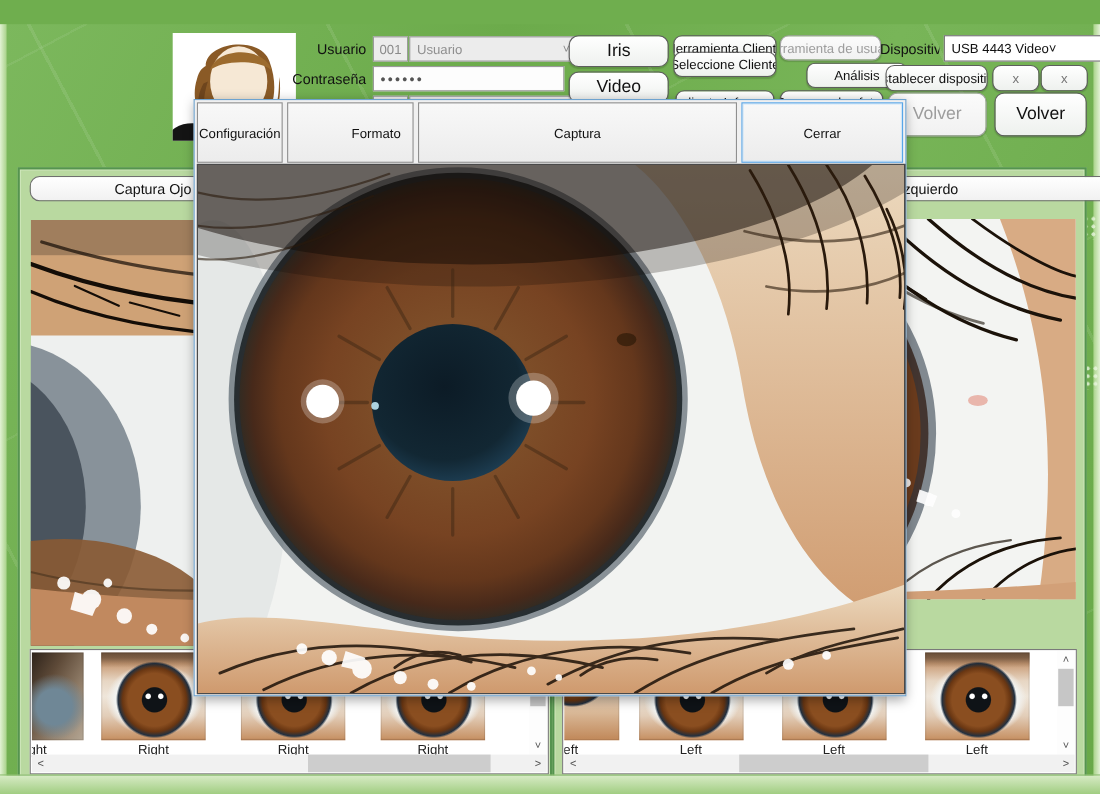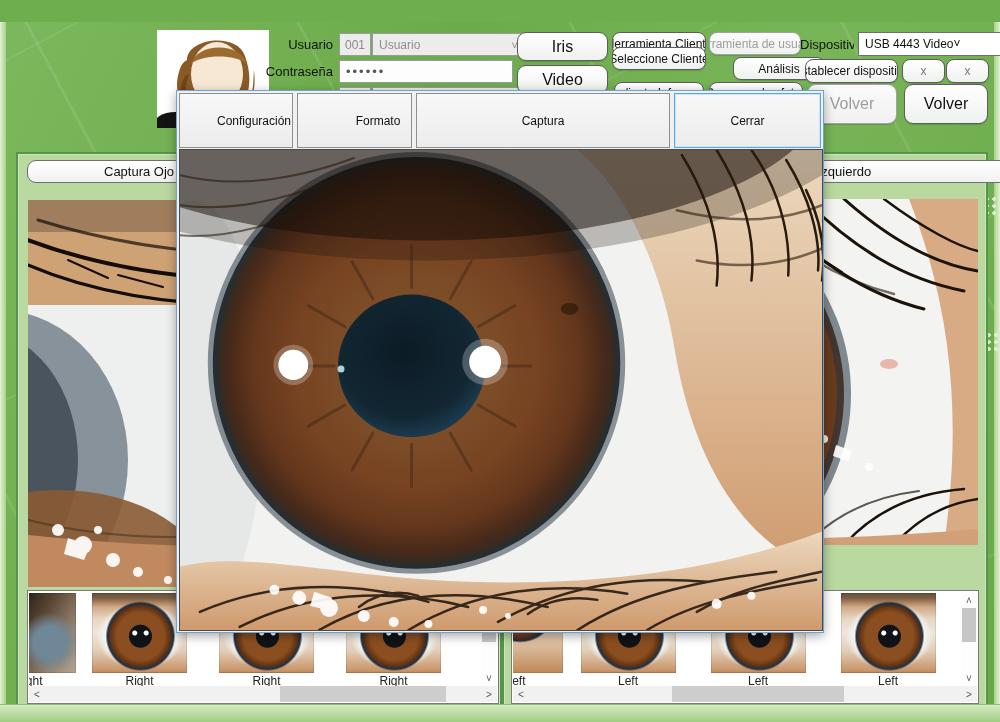--- a/index.html
+++ b/index.html
@@ -281,21 +281,21 @@
         </div>
         <div class="sc-arrow">˃</div>
       </div>
     </div>
   </div>
 
   <div class="abs edge-b"></div>
 
   <div class="abs dialog">
     <div class="dlg-toolbar">
-      <div class="dlg-btn" style="width:76px;padding-left:36px;">Configuración</div>
+      <div class="dlg-btn" style="width:76px;">Configuración</div>
       <div class="dlg-btn" style="width:66px;padding-left:47px;">Formato</div>
       <div class="dlg-btn" style="flex:1;">Captura</div>
       <div class="dlg-btn focused" style="width:145px;">Cerrar</div>
     </div>
 
     <div class="dlg-img">
       <svg width="642" height="480" viewBox="0 0 646 478" preserveAspectRatio="none">
         <defs>
           <radialGradient id="gIris" cx="50%" cy="50%" r="50%">
             <stop offset="0" stop-color="#6b4224"></stop>

